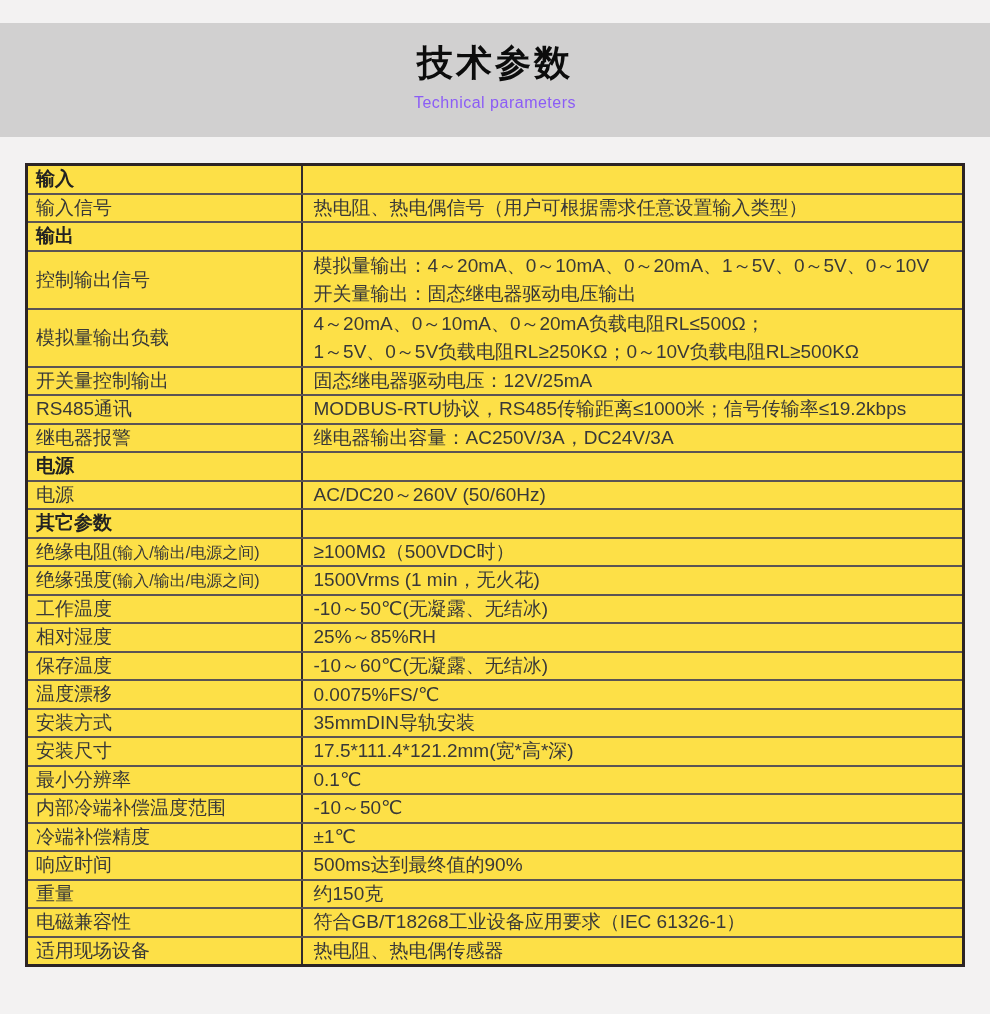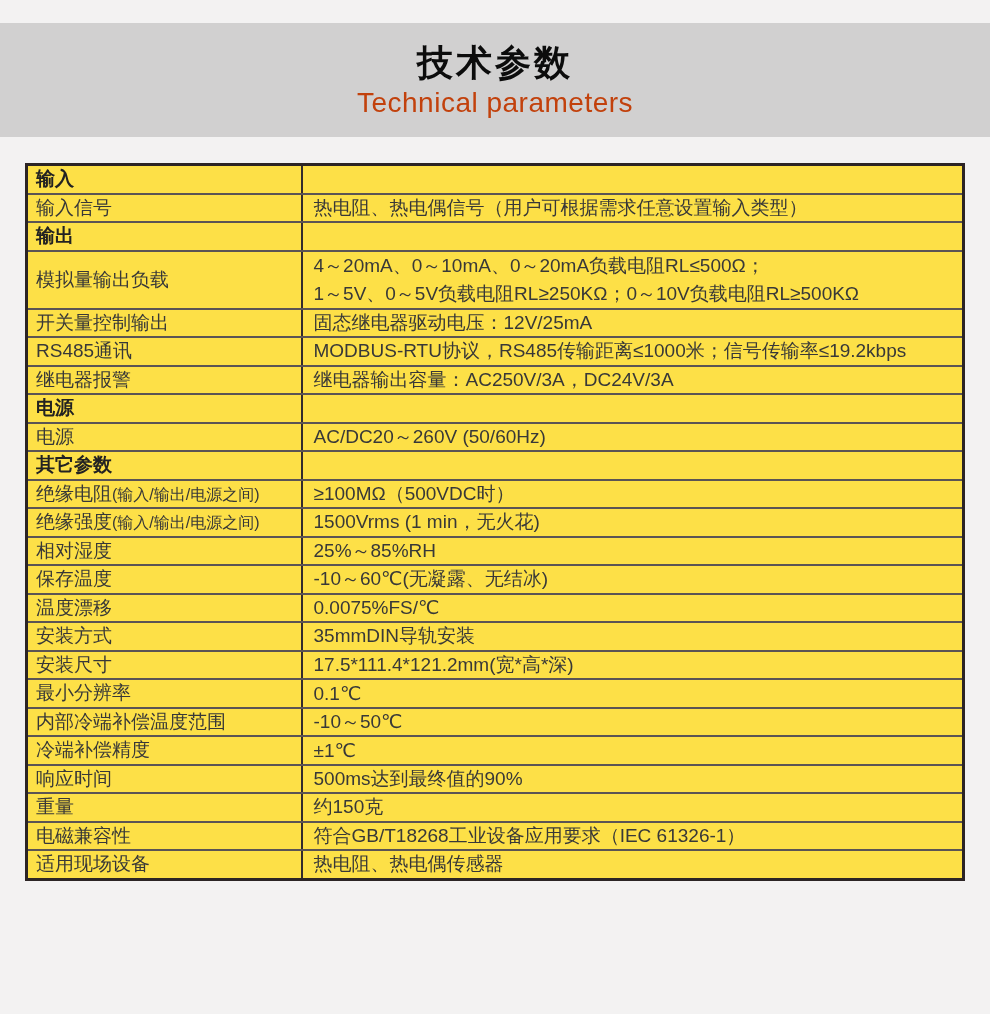--- a/index.html
+++ b/index.html
@@ -33,23 +33,23 @@
   .header h1 {
     margin: 0;
     font-size: 36px;
     line-height: 58px;
     font-weight: 700;
     color: #0c0c0c;
     letter-spacing: 3px;
   }
   .header .subtitle {
     margin-top: -2px;
-    font-size: 28px;
+    font-size: 16px;
     line-height: 26px;
-    color: #c2410c;
+    color: #8b5cf6;
     letter-spacing: 0.5px;
   }
   table.spec-table {
     position: absolute;
     left: 25px;
     top: 163px;
     width: 940px;
     border-collapse: collapse;
     table-layout: fixed;
     background: #fde047;
@@ -106,20 +106,27 @@
         <td class="label-cell"><span>输入信号</span></td>
         <td class="value-cell">
           <div class="value-line">热电阻、热电偶信号（用户可根据需求任意设置输入类型）</div>
         </td>
       </tr>
       <tr class="single">
         <td class="label-cell section"><span>输出</span></td>
         <td class="value-cell"></td>
       </tr>
       <tr class="tall">
+        <td class="label-cell"><span>控制输出信号</span></td>
+        <td class="value-cell">
+          <div class="value-line">模拟量输出：4～20mA、0～10mA、0～20mA、1～5V、0～5V、0～10V</div>
+          <div class="value-line">开关量输出：固态继电器驱动电压输出</div>
+        </td>
+      </tr>
+      <tr class="tall">
         <td class="label-cell"><span>模拟量输出负载</span></td>
         <td class="value-cell">
           <div class="value-line">4～20mA、0～10mA、0～20mA负载电阻RL≤500Ω；</div>
           <div class="value-line">1～5V、0～5V负载电阻RL≥250KΩ；0～10V负载电阻RL≥500KΩ</div>
         </td>
       </tr>
       <tr class="single">
         <td class="label-cell"><span>开关量控制输出</span></td>
         <td class="value-cell">
           <div class="value-line">固态继电器驱动电压：12V/25mA</div>
@@ -157,20 +164,26 @@
           <div class="value-line">≥100MΩ（500VDC时）</div>
         </td>
       </tr>
       <tr class="single">
         <td class="label-cell"><span>绝缘强度</span><span class="label-small">(输入/输出/电源之间)</span></td>
         <td class="value-cell">
           <div class="value-line">1500Vrms (1 min，无火花)</div>
         </td>
       </tr>
       <tr class="single">
+        <td class="label-cell"><span>工作温度</span></td>
+        <td class="value-cell">
+          <div class="value-line">-10～50℃(无凝露、无结冰)</div>
+        </td>
+      </tr>
+      <tr class="single">
         <td class="label-cell"><span>相对湿度</span></td>
         <td class="value-cell">
           <div class="value-line">25%～85%RH</div>
         </td>
       </tr>
       <tr class="single">
         <td class="label-cell"><span>保存温度</span></td>
         <td class="value-cell">
           <div class="value-line">-10～60℃(无凝露、无结冰)</div>
         </td>

